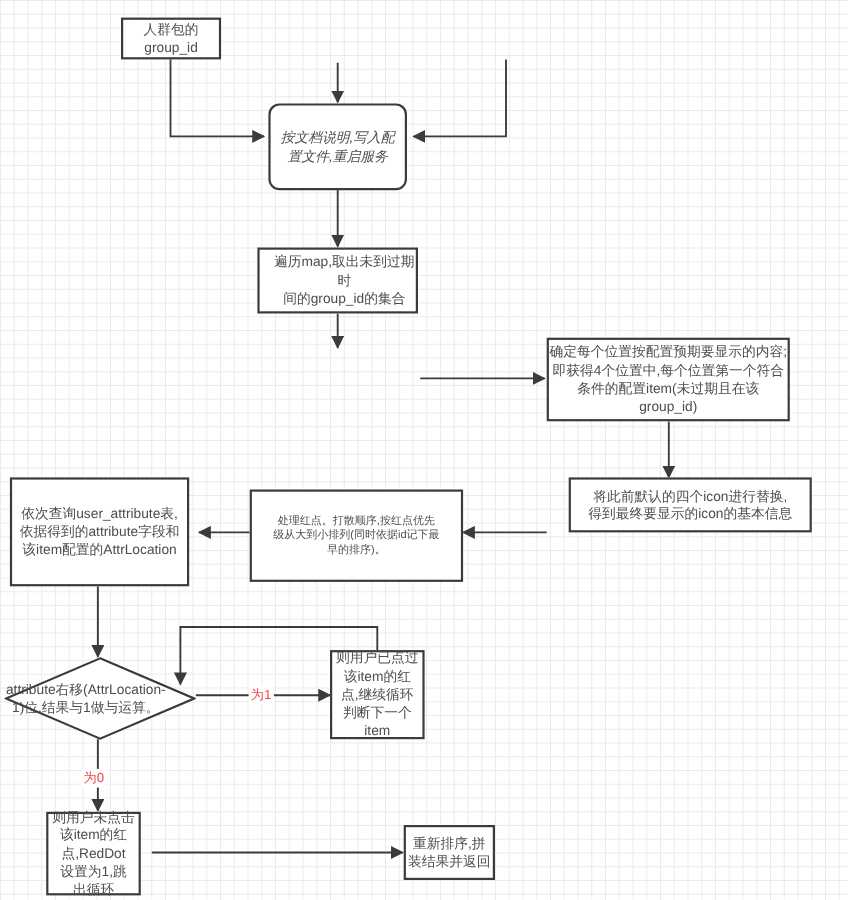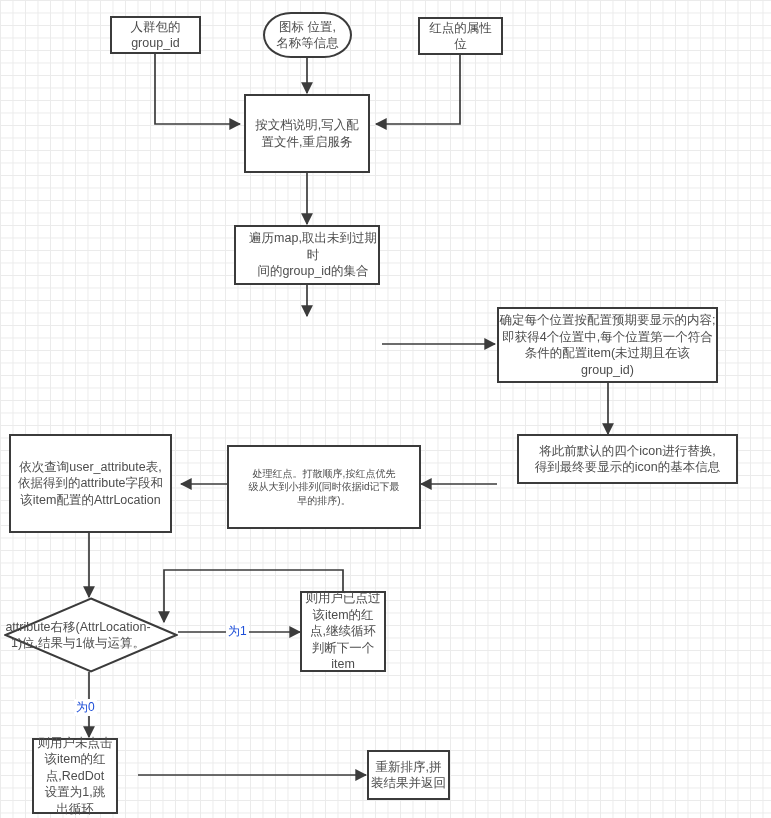--- a/index.html
+++ b/index.html
@@ -41,21 +41,22 @@
     justify-content: center;
     text-align: center;
     color: #4d4d4d;
     background: #ffffff;
     border: 2px solid #3b3b3b;
     line-height: 1.32;
     white-space: pre-line;
     z-index: 2;
   }
   .node.rounded {
-    border-radius: 0;
+    border-radius: 10px;
+    font-style: italic;
   }
   .node.stadium {
     border-radius: 28px / 50%;
   }
   .node.diamond {
     border: none;
     background: transparent;
     z-index: 3;
   }
   .node.diamond .dlabel {
@@ -70,21 +71,21 @@
     position: absolute;
     left: 0;
     top: 0;
     width: 100%;
     height: 100%;
     z-index: 1;
   }
   .edge-label {
     position: absolute;
     background: #ffffff;
-    color: #1d4ed8;
+    color: #ef4444;
     padding: 0 2px;
     z-index: 4;
     white-space: nowrap;
   }
 </style>
 </head>
 <body>
 
 <div id="canvas">
 
@@ -122,25 +123,21 @@
 
       <path d="M 89 672 L 89 737" marker-end="url(#arrow)"></path>
 
       <path d="M 138 775 L 366 775" marker-end="url(#arrow)"></path>
     </g>
   </svg>
 
   <div class="node" style="left:110px; top:16px; width:91px; height:38px; font-size:12.5px;">人群包的
 group_id</div>
 
-  <div class="node stadium" style="left:263px; top:12px; width:89px; height:46px; font-size:12.5px;">图标 位置,
-名称等信息</div>
 
-  <div class="node" style="left:418px; top:17px; width:85px; height:38px; font-size:12.5px;">红点的属性
-位</div>
 
   <div class="node rounded" style="left:244px; top:94px; width:126px; height:79px; font-size:12.5px;">按文档说明,写入配
 置文件,重启服务</div>
 
   <div class="node" style="left:234px; top:225px; width:146px; height:60px; font-size:12.5px;padding-left:12px;">遍历map,取出未到过期时
 间的group_id的集合</div>
 
 
   <div class="node" style="left:497px; top:307px; width:221px; height:76px; font-size:12.5px;">确定每个位置按配置预期要显示的内容;
 即获得4个位置中,每个位置第一个符合
@@ -165,21 +162,21 @@
     <span class="dlabel">attribute右移(AttrLocation-
 1)位,结果与1做与运算。</span>
   </div>
 
   <div class="node" style="left:300px; top:591px; width:86px; height:81px; font-size:12.5px;">则用户已点过
 该item的红
 点,继续循环
 判断下一个
 item</div>
 
-  <div class="node" style="left:32px; top:738px; width:86px; height:76px; font-size:12.5px;">则用户未点击
+  <div class="node" style="left:42px; top:738px; width:86px; height:76px; font-size:12.5px;">则用户未点击
 该item的红
 点,RedDot
 设置为1,跳
 出循环</div>
 
   <div class="node" style="left:367px; top:750px; width:83px; height:50px; font-size:12.5px;">重新排序,拼
 装结果并返回</div>
 
   <div class="edge-label" style="left:226px; top:623px; font-size:12px;">为1</div>
   <div class="edge-label" style="left:74px; top:699px; font-size:12px;">为0</div>

